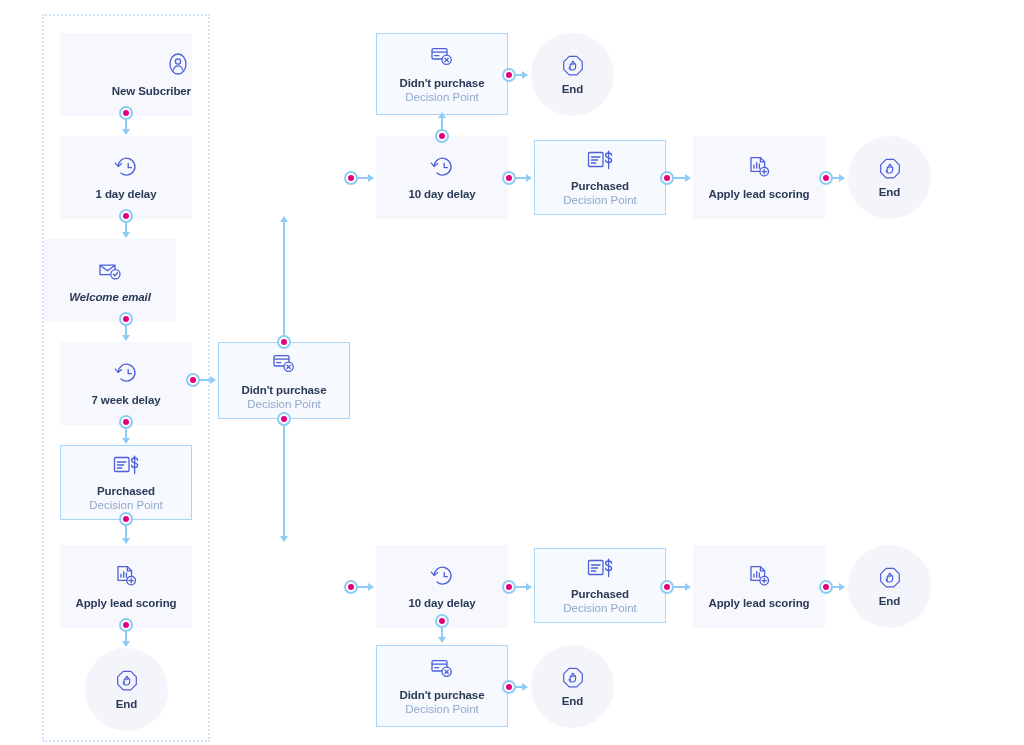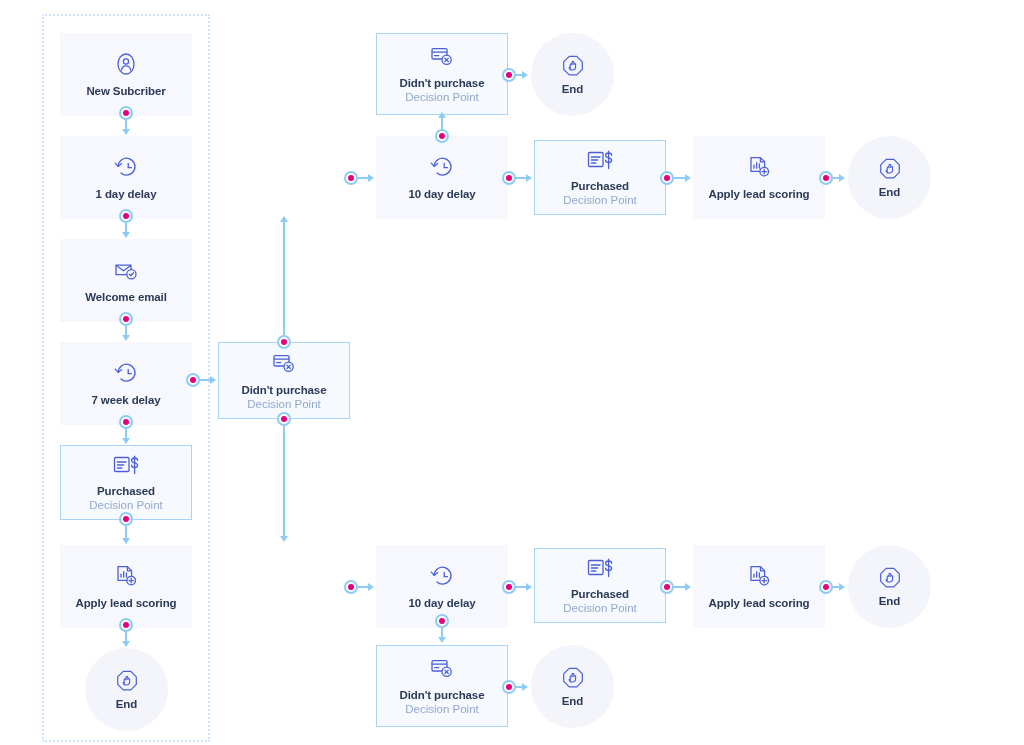--- a/index.html
+++ b/index.html
@@ -119,21 +119,21 @@
     background: #e5007d;
   }
 </style>
 </head>
 <body>
 
 <div id="canvas">
 
   <div class="group-box" style="left:42px; top:14px; width:168px; height:728px;"></div>
 
-  <div class="node" style="left:60px; top:33px; width:132px; height:83px;">
+  <div class="node" style="left:60px; top:33px; width:132px; height:83px;align-items:flex-end;">
     <span class="ico">
       <svg width="26" height="26" viewBox="0 0 26 26" fill="none" stroke="#4c5fd7" stroke-width="1.3">
         <ellipse cx="13" cy="13" rx="8" ry="10"></ellipse>
         <circle cx="13" cy="10.5" r="2.6"></circle>
         <path d="M8.4 19.6c0-2.9 2.1-4.7 4.6-4.7s4.6 1.8 4.6 4.7"></path>
       </svg>
     </span>
     <span class="lbl">New Subcriber</span>
   </div>
 
@@ -141,21 +141,21 @@
     <span class="ico">
       <svg width="28" height="26" viewBox="0 0 28 26" fill="none" stroke="#4c5fd7" stroke-width="1.3" stroke-linecap="round">
         <path d="M6.2 12.2A8.4 8.4 0 1 1 9 18.9"></path>
         <path d="M3.3 9.1 6.2 12.4 9.6 9.6"></path>
         <path d="M16.2 9.3v4.4h3.2"></path>
       </svg>
     </span>
     <span class="lbl">1 day delay</span>
   </div>
 
-  <div class="node" style="left:60px; top:239px; width:132px; height:83px;">
+  <div class="node" style="left:44px; top:239px; width:132px; height:83px;font-style:italic;">
     <span class="ico">
       <svg width="28" height="26" viewBox="0 0 28 26" fill="none" stroke="#4c5fd7" stroke-width="1.3" stroke-linejoin="round">
         <path d="M4 8.2h15v9.4H4z"></path>
         <path d="M4 8.2l7.5 5.6L19 8.2"></path>
         <circle cx="19.4" cy="17.2" r="4.6" fill="#f7f8fd"></circle>
         <path d="M17.4 17.2l1.5 1.6 2.6-3" stroke-linecap="round"></path>
       </svg>
     </span>
     <span class="lbl">Welcome email</span>
   </div>

